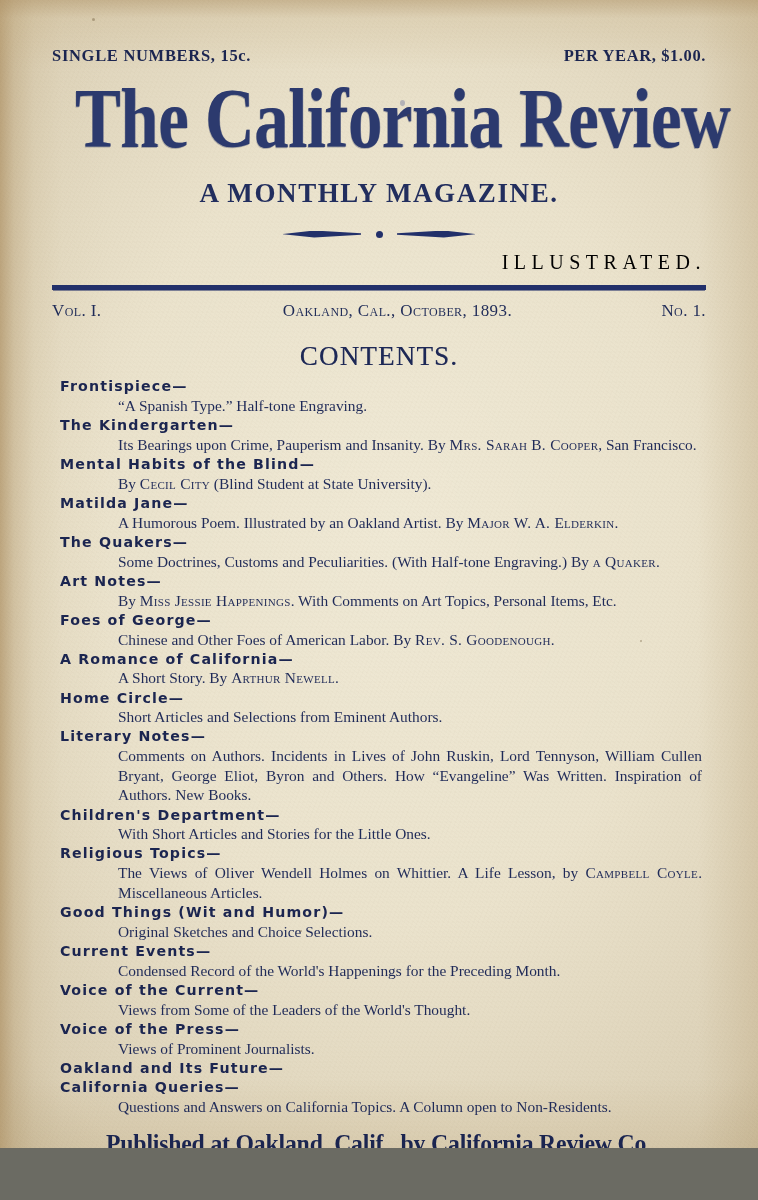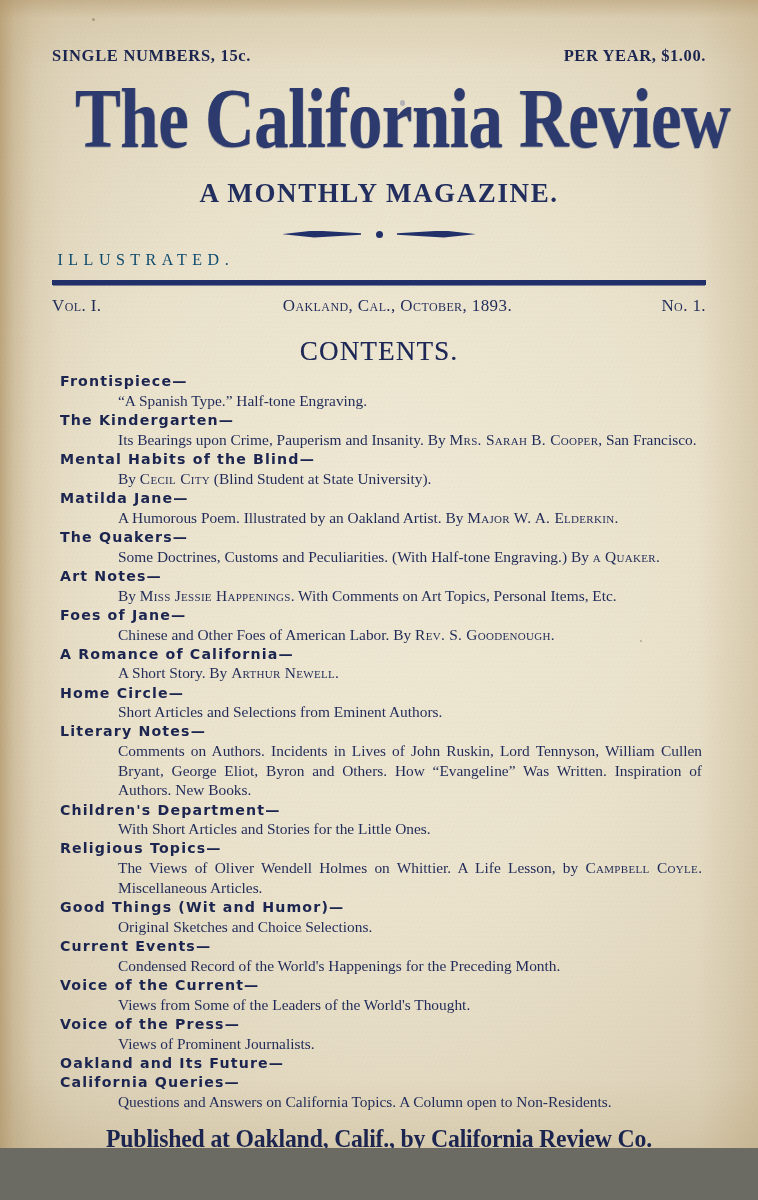--- a/index.html
+++ b/index.html
@@ -131,26 +131,26 @@
     height: 7px;
     width: 78px;
     margin-top: -3.5px;
     background: #22306a;
   }
   .orn-wing.left  { left: 4px;  clip-path: polygon(0 48%, 40% 0, 100% 40%, 100% 60%, 40% 100%, 0 52%); }
   .orn-wing.right { right: 4px; clip-path: polygon(100% 48%, 60% 0, 0 40%, 0 60%, 60% 100%, 100% 52%); }
 
   .illustrated {
     margin-top: 10px;
-    text-align: left;
-    font-family: "Liberation Serif", "DejaVu Serif", serif;
-    font-size: 16px;
+    text-align: right;
+    font-family: "Liberation Serif", "DejaVu Serif", serif;
+    font-size: 20px;
     font-weight: 400;
     letter-spacing: 5.5px;
-    color: #0c4a6e;
+    color: #000000;
     text-indent: 5.5px;
   }
 
   .thick-rule {
     margin-top: 11px;
     height: 5px;
     background: #22306a;
     box-shadow: 0 2px 0 -1px rgba(34,48,106,0.55);
   }
 
@@ -305,21 +305,21 @@
         </div>
         <div class="entry">
           <div class="entry-title">The Quakers—</div>
           <div class="entry-desc">Some Doctrines, Customs and Peculiarities.   (With Half-tone Engraving.) By <span class="sc">a Quaker</span>.</div>
         </div>
         <div class="entry">
           <div class="entry-title">Art Notes—</div>
           <div class="entry-desc">By <span class="sc">Miss Jessie Happenings</span>.  With Comments on Art Topics, Personal Items, Etc.</div>
         </div>
         <div class="entry">
-          <div class="entry-title">Foes of Jane—</div>
+          <div class="entry-title">Foes of George—</div>
           <div class="entry-desc nojust">Chinese and Other Foes of American Labor.  By <span class="sc">Rev. S. Goodenough</span>.</div>
         </div>
         <div class="entry">
           <div class="entry-title">A Romance of California—</div>
           <div class="entry-desc nojust">A Short Story.  By <span class="sc">Arthur Newell</span>.</div>
         </div>
         <div class="entry">
           <div class="entry-title">Home Circle—</div>
           <div class="entry-desc nojust">Short Articles and Selections from Eminent Authors.</div>
         </div>

